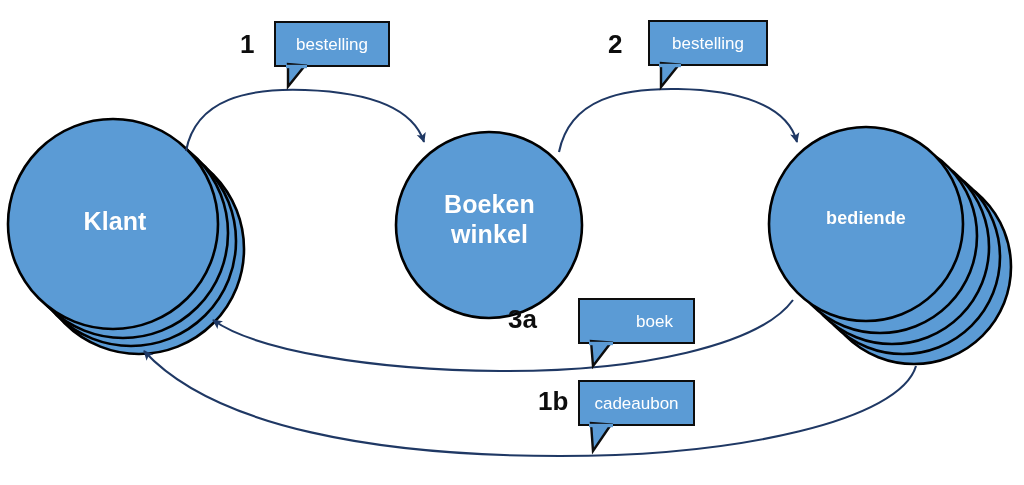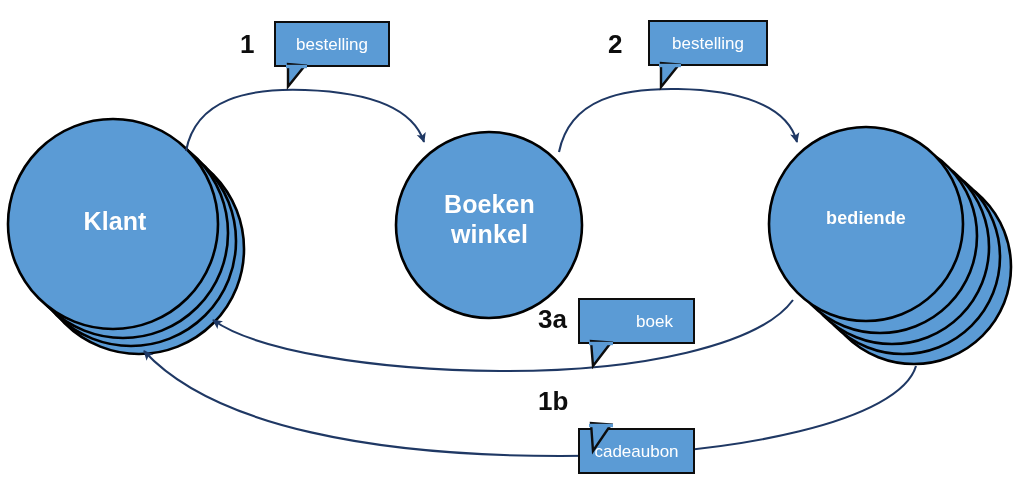--- a/index.html
+++ b/index.html
@@ -117,34 +117,34 @@
   <div class="callout" style="left:648px;top:20px;width:122px;height:72px;">
     <div class="box" style="width:120px;height:46px;">
       <span>bestelling</span>
     </div>
     <svg class="tail" width="122" height="72" viewBox="0 0 122 72">
       <path d="M 13,43 L 13,67 L 31,44.5 Z" fill="#5B9BD5" stroke="#0d0d0d" stroke-width="2.4" stroke-linejoin="miter"></path>
       <path d="M 11,45.5 L 33,45.5" stroke="#5B9BD5" stroke-width="3.4"></path>
     </svg>
   </div>
 
-  <div class="step-num" style="left:538px;top:306px;">3a</div>
+  <div class="step-num" style="left:508px;top:306px;">3a</div>
   <div class="callout" style="left:578px;top:298px;width:120px;height:72px;">
     <div class="box" style="width:117px;height:46px;padding-left:36px;">
       <span>boek</span>
     </div>
     <svg class="tail" width="120" height="72" viewBox="0 0 120 72">
       <path d="M 13,43 L 15,68 L 33,44.5 Z" fill="#5B9BD5" stroke="#0d0d0d" stroke-width="2.4" stroke-linejoin="miter"></path>
       <path d="M 11,45.5 L 35,45.5" stroke="#5B9BD5" stroke-width="3.4"></path>
     </svg>
   </div>
 
   <div class="step-num" style="left:538px;top:388px;">1b</div>
   <div class="callout" style="left:578px;top:380px;width:120px;height:75px;">
-    <div class="box" style="width:117px;height:46px;margin-top:48px;">
+    <div class="box" style="width:117px;height:46px;">
       <span>cadeaubon</span>
     </div>
     <svg class="tail" width="120" height="75" viewBox="0 0 120 75">
       <path d="M 13,43 L 15,71 L 33,44.5 Z" fill="#5B9BD5" stroke="#0d0d0d" stroke-width="2.4" stroke-linejoin="miter"></path>
       <path d="M 11,45.5 L 35,45.5" stroke="#5B9BD5" stroke-width="3.4"></path>
     </svg>
   </div>
 
 </div>
 

